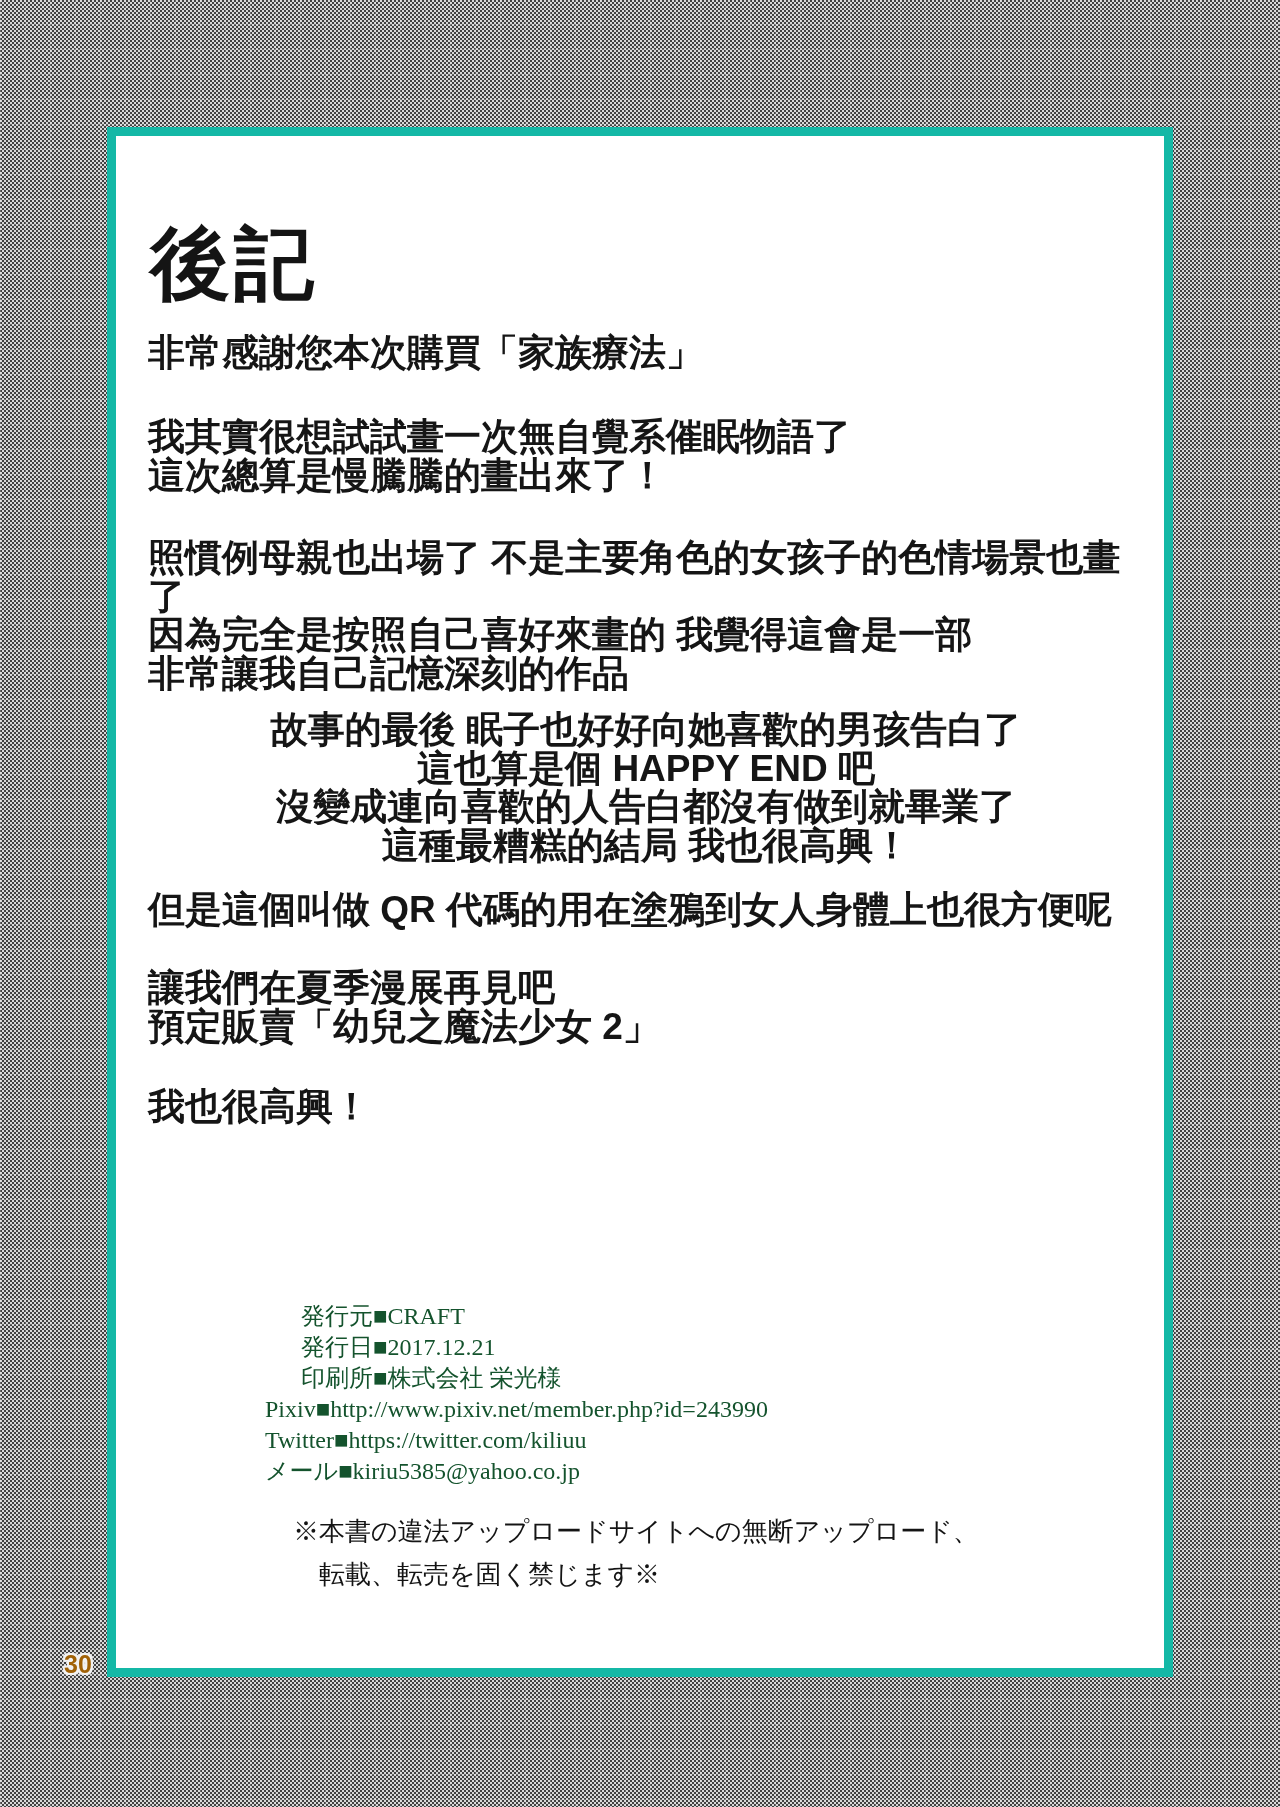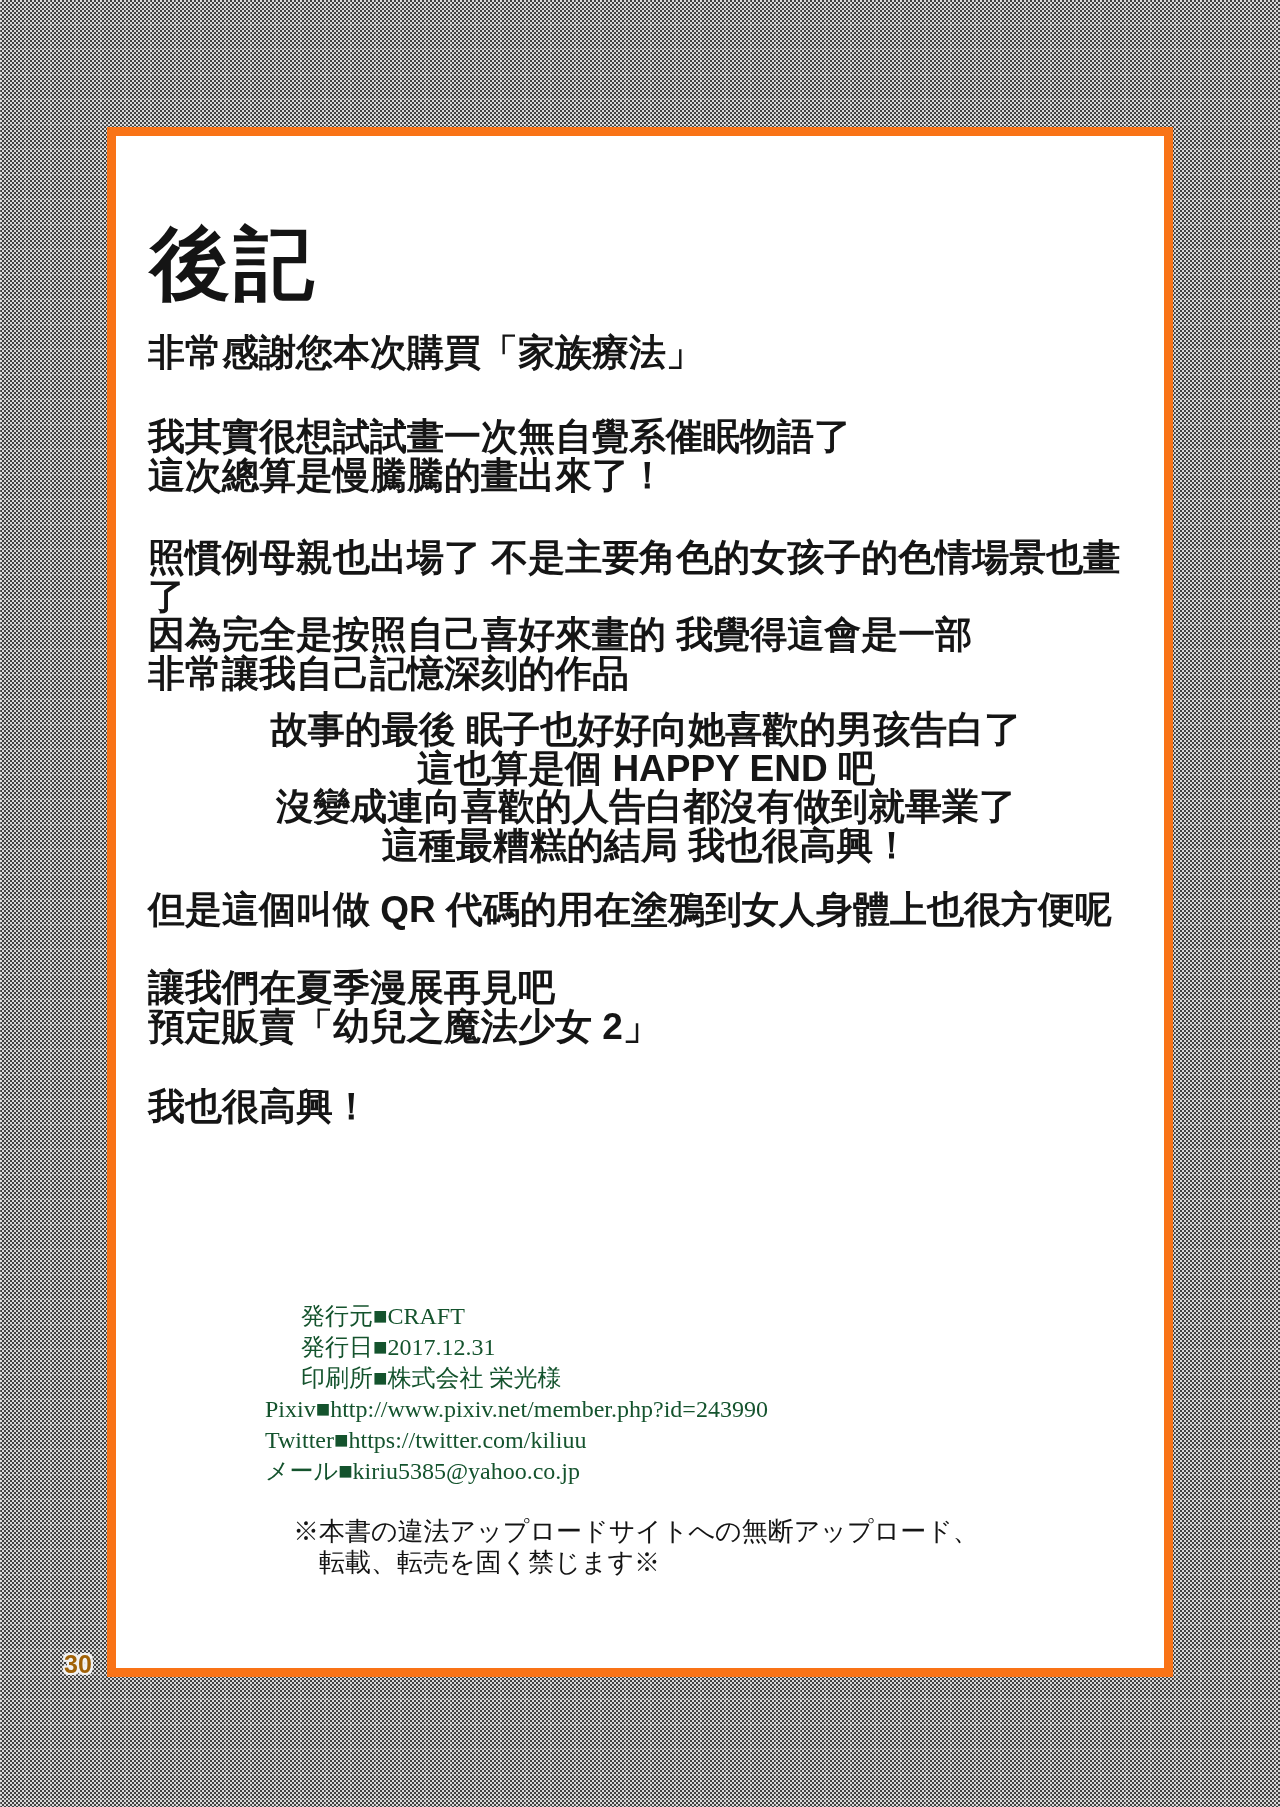--- a/index.html
+++ b/index.html
@@ -24,21 +24,21 @@
     background-size: 25px 25px, 25px 25px, 4px 4px;
   }
   .page {
     position: absolute;
     left: 107px;
     top: 127px;
     width: 1066px;
     height: 1550px;
     box-sizing: border-box;
     background: #ffffff;
-    border: 9px solid #f97316;
+    border: 9px solid #14b8a6;
   }
   .afterword-title {
     position: absolute;
     left: 34px;
     top: 88px;
     font-size: 80px;
     line-height: 1;
     font-weight: bold;
     color: #141414;
     letter-spacing: 4px;
@@ -76,21 +76,21 @@
   .disclaimer {
     position: absolute;
     left: 177px;
     top: 1380px;
     font-family: "Liberation Serif", serif;
     font-size: 26px;
     line-height: 31px;
     color: #141414;
     white-space: nowrap;
   }
-  .disclaimer .indent { padding-left: 26px; }
+  .disclaimer .indent { padding-left: 26px; margin-top: 12px; }
   .page-number {
     position: absolute;
     left: 64px;
     top: 1650px;
     font-size: 25px;
     font-weight: bold;
     color: #a16207;
     font-family: "Liberation Sans", sans-serif;
     text-shadow:
       -2px -2px 0 #f2f2f2, 2px -2px 0 #f2f2f2,
@@ -124,21 +124,21 @@
 
   <div class="para para-5">但是這個叫做 QR 代碼的用在塗鴉到女人身體上也很方便呢</div>
 
   <div class="para para-6">讓我們在夏季漫展再見吧
 預定販賣「幼兒之魔法少女 2」</div>
 
   <div class="para para-7">我也很高興！</div>
 
   <div class="colophon">
     <div class="cjk-label">発行元■CRAFT</div>
-    <div class="cjk-label">発行日■2017.12.31</div>
+    <div class="cjk-label">発行日■2017.12.21</div>
     <div class="cjk-label">印刷所■株式会社 栄光様</div>
     <div>Pixiv■http://www.pixiv.net/member.php?id=243990</div>
     <div>Twitter■https://twitter.com/kiliuu</div>
     <div>メール■kiriu5385@yahoo.co.jp</div>
   </div>
 
   <div class="disclaimer">
     <div>※本書の違法アップロードサイトへの無断アップロード、</div>
     <div class="indent">転載、転売を固く禁じます※</div>
   </div>

